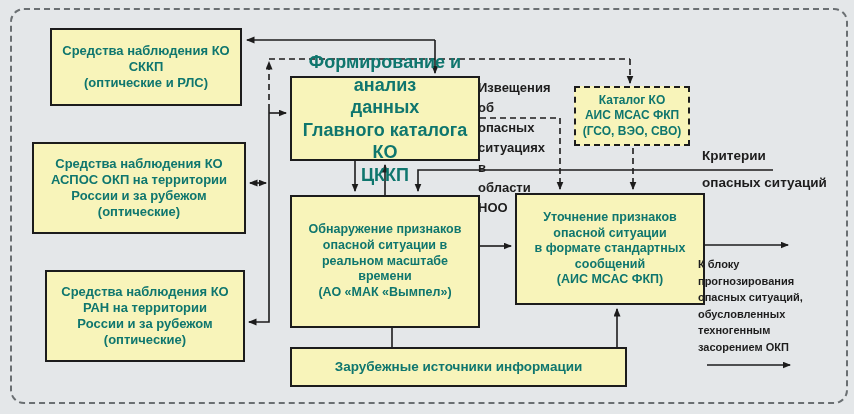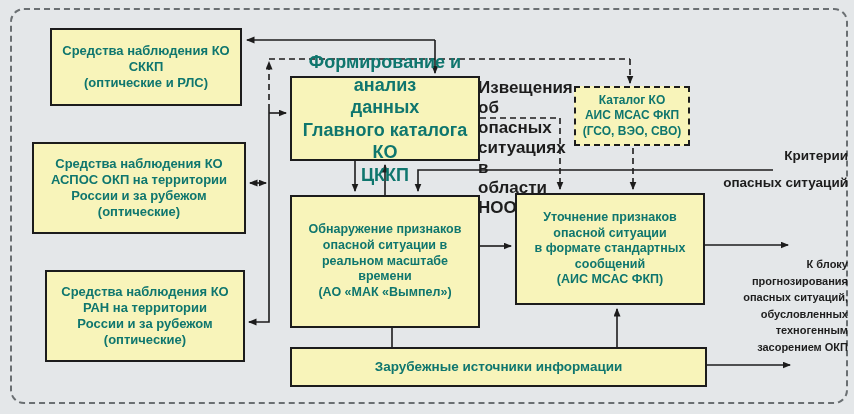--- a/index.html
+++ b/index.html
@@ -15,32 +15,32 @@
   #connectors{position:absolute;left:0;top:0;width:854px;height:414px;}
   .block{
     position:absolute;box-sizing:border-box;
     background:#f8f4ba;border:2px solid #1c1c1c;
     display:flex;align-items:center;justify-content:center;
     text-align:center;color:#0f766e;font-weight:bold;
     white-space:pre-line;line-height:1.25;
   }
   .block.dashed{border:2px dashed #1c1c1c;}
   .lbl{
-    position:absolute;color:#1d1d1d;font-weight:bold;text-align:right;
+    position:absolute;color:#1d1d1d;font-weight:bold;text-align:left;
     white-space:pre-line;
   }
   #blk-skkp      {left:50px;  top:28px;  width:192px; height:78px;  font-size:13px;}
   #blk-aspos     {left:32px;  top:142px; width:214px; height:92px;  font-size:13px;}
   #blk-ran       {left:45px;  top:270px; width:200px; height:92px;  font-size:13px;}
   #blk-formation {left:290px; top:76px;  width:190px; height:85px;  font-size:18px;}
   #blk-catalog   {left:574px; top:86px;  width:116px; height:60px;  font-size:12px;line-height:1.3;}
   #blk-detection {left:290px; top:195px; width:190px; height:133px; font-size:12.5px;}
   #blk-refinement{left:515px; top:193px; width:190px; height:112px; font-size:12.5px;}
-  #blk-foreign   {left:290px; top:347px; width:417px; height:40px;  font-size:13.5px;}
-  #lbl-notifications{left:478px; top:78px;  width:76px;  font-size:17px;line-height:20px;text-align:left;}
+  #blk-foreign   {left:290px; top:347px; width:337px; height:40px;  font-size:13.5px;}
+  #lbl-notifications{left:478px; top:78px;  width:76px;  font-size:13px;line-height:20px;text-align:left;}
   #lbl-criteria     {left:702px; top:142px; width:146px; font-size:13.5px;line-height:27px;}
   #lbl-to-block     {left:698px; top:256px; width:150px; font-size:11px;line-height:16.5px;}
 </style>
 </head>
 <body>
 
 <div id="stage">
 
   <div id="frame"></div>
 

